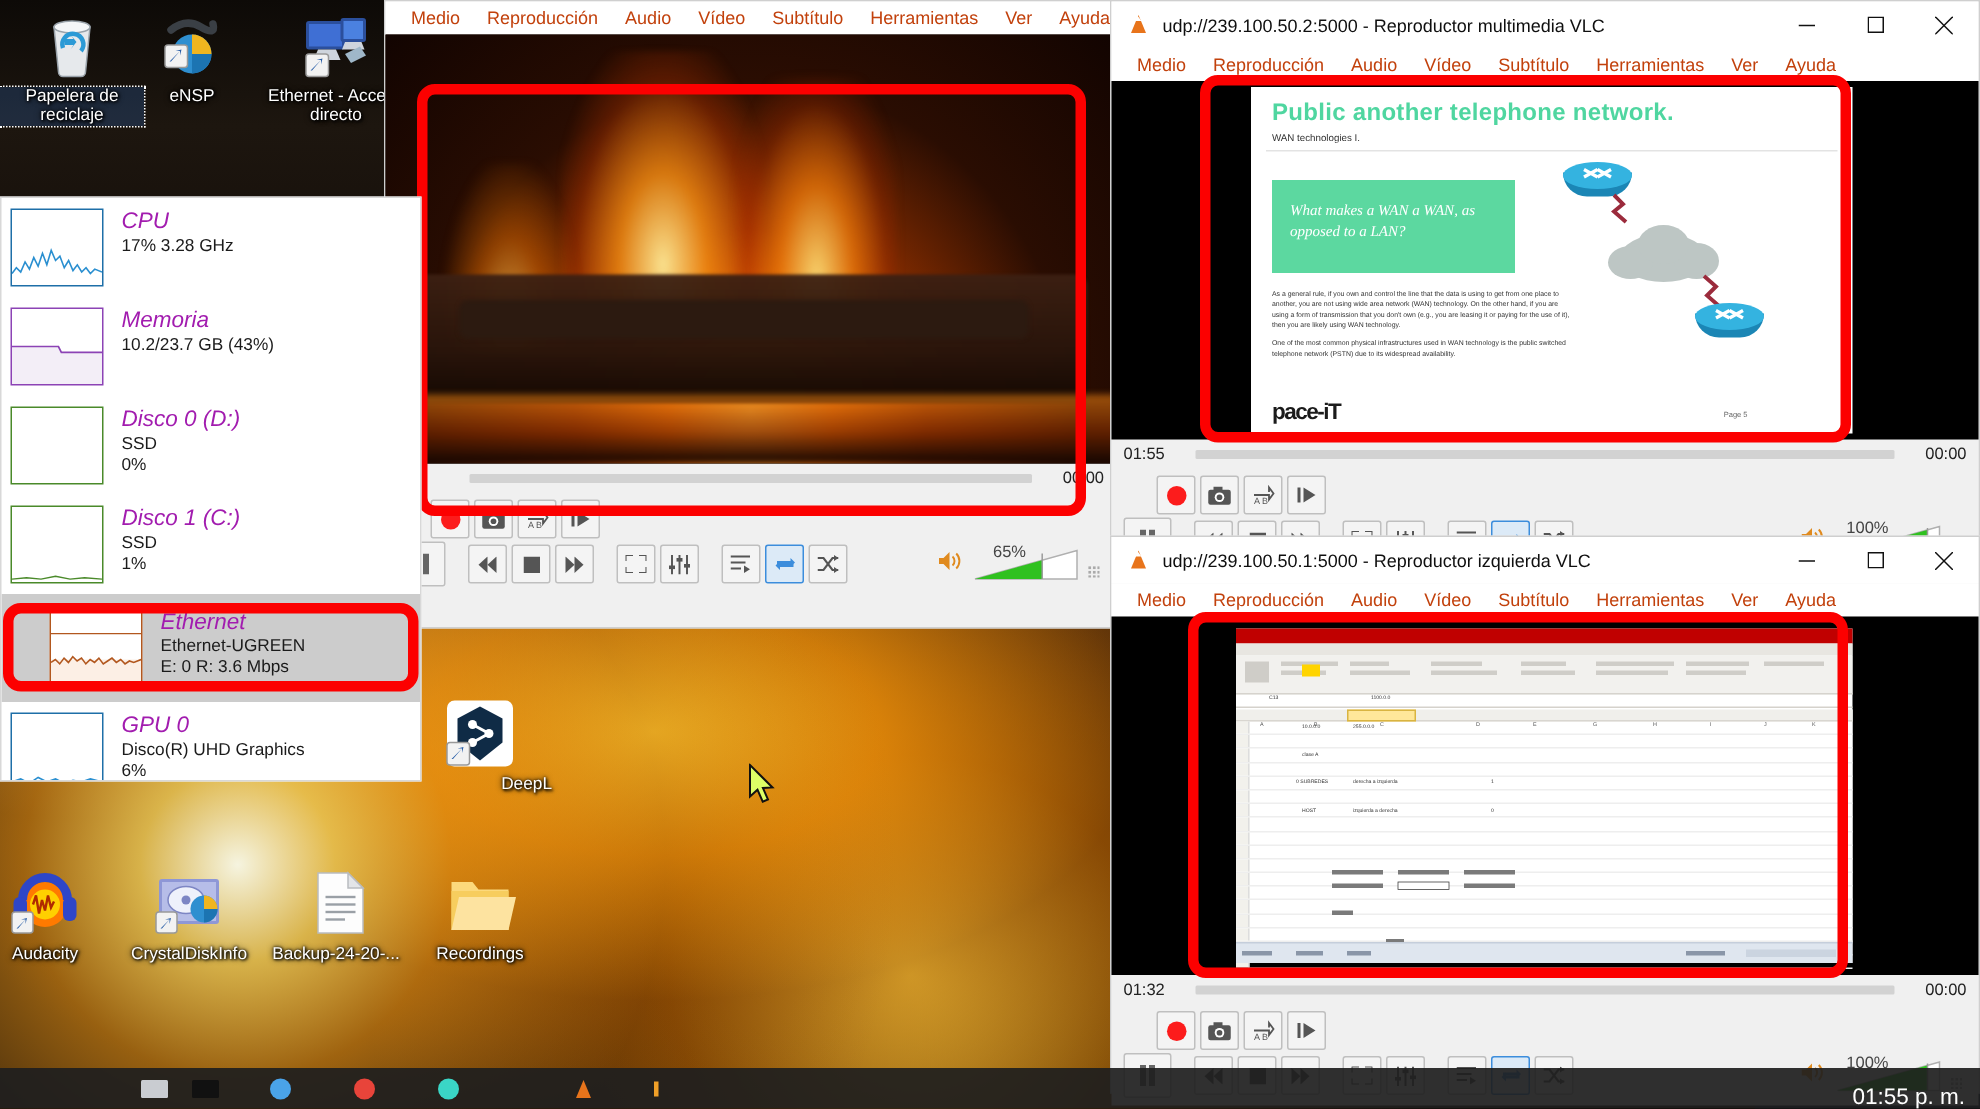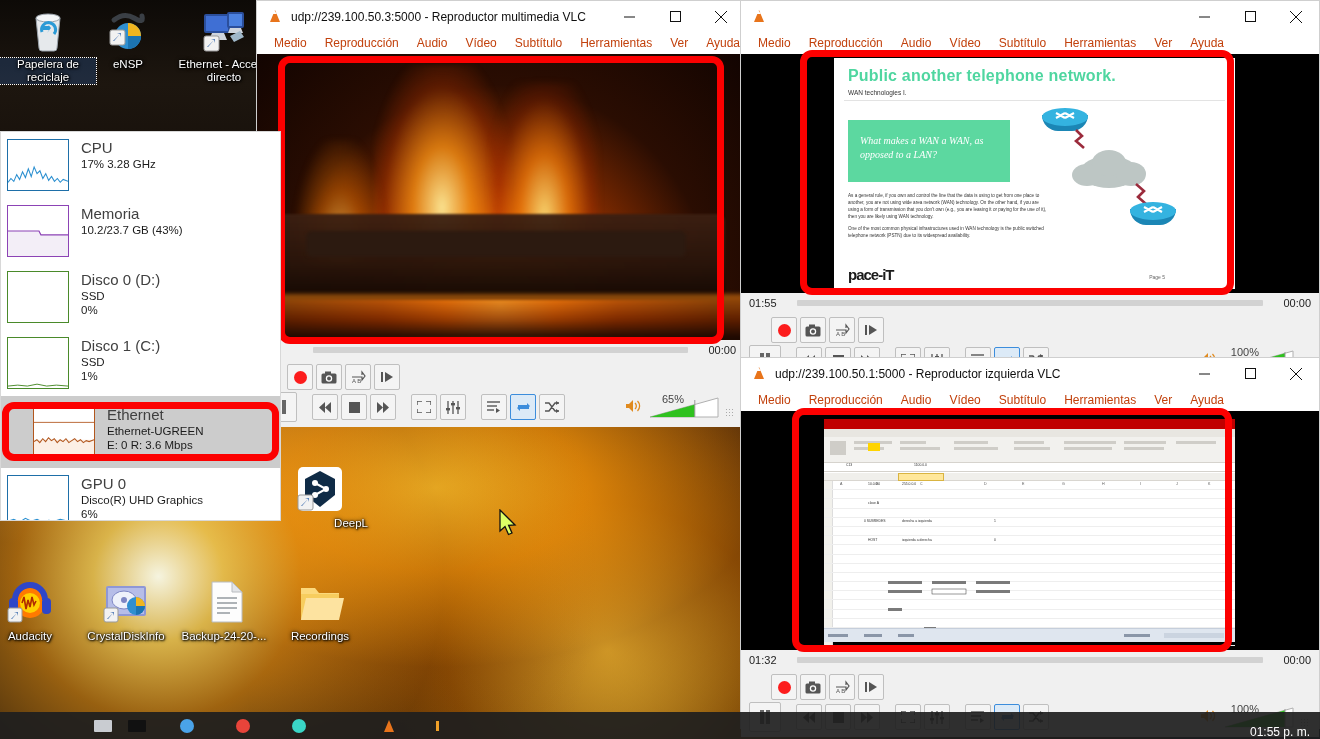--- a/index.html
+++ b/index.html
@@ -46,21 +46,21 @@
   #taskmgr{
     position:absolute; left:0; top:131px; width:281px; height:390px;
     background:#ffffff; border:1px solid #d8d8d8;
     font-family:"Liberation Sans",sans-serif;
     overflow:hidden;
   }
   .tm-row{ display:flex; align-items:flex-start; padding:7px 8px 7px 6px; position:relative;}
   .tm-row.selected{ background:#cccccc;padding-left:32px; }
   .tm-graph{ width:62px;height:52px;border:1px solid #1e6fa8; background:#fff; flex:0 0 auto; position:relative; overflow:hidden;}
   .tm-txt{ margin-left:12px; }
-  .tm-title{ font-size:15px;color:#404040; line-height:18px; }
+  .tm-title{ font-size:15px;color:#a21caf; line-height:18px;font-style:italic; }
   .tm-sub{ font-size:11.5px;color:#1b1b1b; line-height:14px;}
   .spark{ position:absolute; left:0; bottom:0; width:100%; height:100%; }
 
   
   .redbox{ position:absolute; border:7px solid #fc0000; border-radius:12px; pointer-events:none; }
 
   
   .vlc{ position:absolute; background:#f0f0f0; border:1px solid #cfcfcf; }
   .vlc-title{ height:31px; background:#ffffff; display:flex; align-items:center; position:relative;}
   .vlc-ico{ width:15px;height:15px;margin-left:10px;margin-right:9px; position:relative; flex:0 0 auto;}
@@ -133,21 +133,21 @@
   .xl-status{ position:absolute;left:0;right:0;bottom:0;height:14px;background:#dfe6ef;border-top:1px solid #c5cedb;}
   .xl-yellow{ position:absolute; background:#ffe79a; border:1px solid #d9b441;}
 
   
   #taskbar{
     position:absolute;left:0;bottom:0;width:1320px;height:27px;
     background:rgba(30,30,30,.92);
     display:flex;align-items:center;
   }
   .tb-ico{ width:34px;height:27px;display:flex;align-items:center;justify-content:center;}
-  #clock{ position:absolute;right:10px;bottom:1px;color:#fff;font-size:12px;text-align:left;line-height:12px;}
+  #clock{ position:absolute;right:10px;bottom:1px;color:#fff;font-size:15px;text-align:left;line-height:12px;}
 
   
   #cursor{ position:absolute; left:499px; top:509px; width:20px;height:30px; pointer-events:none;}
 </style>
 </head>
 <body>
 
 <div id="wallpaper">
   <div id="wall-dark-top"></div>
   <div id="wall-blue"></div>
@@ -267,42 +267,20 @@
     <svg width="48" height="48" viewBox="0 0 48 48">
       <path d="M5 10 h14 l4 5 h20 v27 h-38z" fill="#fcd97c"></path>
       <path d="M5 16 h38 v26 h-38z" fill="#f7cd5e"></path>
       <path d="M5 42 l5 -22 h38 l-5 22z" fill="#fde3a0"></path>
     </svg>
   </span>
   <span class="label-in">Recordings</span>
 </div>
 
 <div class="vlc" id="vlc1" style="left:256px;top:0;width:489px;height:419px;">
-  <div class="vlc-title">
-    <span class="vlc-ico"></span>
-    <span class="vlc-ttl">udp://239.100.50.3:5000 - Reproductor multimedia VLC</span>
-    <span class="wbtns">
-      <span class="wbtn">
-        <svg width="11" height="11">
-            <line x1="0" y1="6" x2="11" y2="6" stroke="#111"></line>
-          </svg>
-      </span>
-      <span class="wbtn">
-        <svg width="11" height="11">
-            <rect x="0.5" y="0.5" width="10" height="10" fill="none" stroke="#111"></rect>
-          </svg>
-      </span>
-      <span class="wbtn">
-        <svg width="12" height="12">
-            <line x1="0" y1="0" x2="12" y2="12" stroke="#111"></line>
-            <line x1="12" y1="0" x2="0" y2="12" stroke="#111"></line>
-          </svg>
-      </span>
-    </span>
-  </div>
   <div class="vlc-menu">
     <span>Medio</span>
     <span>Reproducción</span>
     <span>Audio</span>
     <span>Vídeo</span>
     <span>Subtítulo</span>
     <span>Herramientas</span>
     <span>Ver</span>
     <span>Ayuda</span>
   </div>
@@ -447,20 +425,21 @@
         <span class="grip"></span>
       </span>
     </div>
   </div>
 </div>
 <div class="redbox" style="left:278px;top:56px;width:446px;height:288px;"></div>
 
 <div class="vlc" id="vlc2" style="left:740px;top:0;width:580px;height:372px;">
   <div class="vlc-title">
     <span class="vlc-ico"></span>
+    <span class="vlc-ttl">udp://239.100.50.2:5000 - Reproductor multimedia VLC</span>
     <span class="wbtns">
       <span class="wbtn">
         <svg width="11" height="11">
             <line x1="0" y1="6" x2="11" y2="6" stroke="#111"></line>
           </svg>
       </span>
       <span class="wbtn">
         <svg width="11" height="11">
             <rect x="0.5" y="0.5" width="10" height="10" fill="none" stroke="#111"></rect>
           </svg>

